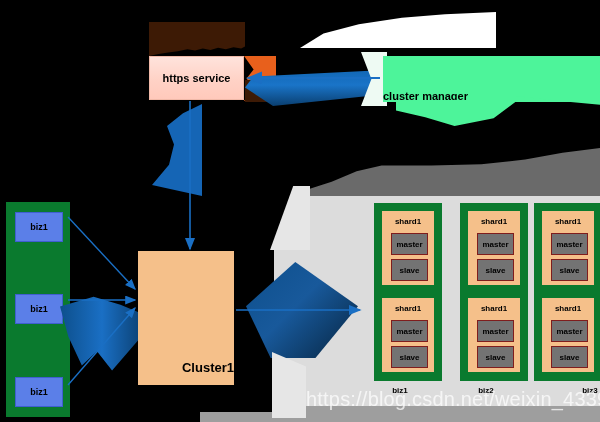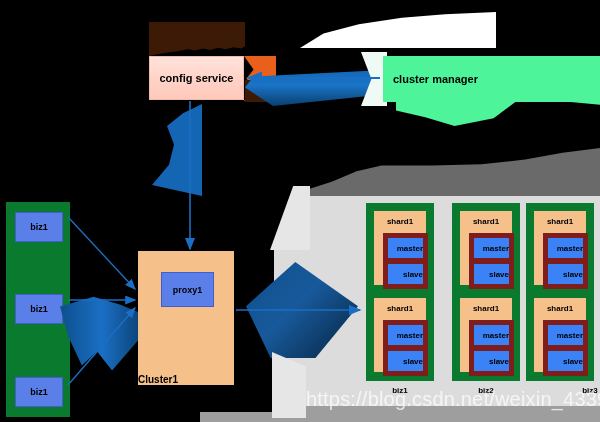--- a/index.html
+++ b/index.html
@@ -37,22 +37,21 @@
   .glitch-orange{
     left:244px;top:56px;width:32px;height:45px;
     background:#e8601c;
     clip-path:polygon(0% 0%,100% 0%,100% 100%,0% 100%,30% 70%,8% 50%,30% 30%);
   }
 
   
   .cm-box{
     left:383px;top:56px;width:217px;height:46px;
     background:#4df49a;
-    display:flex;align-items:center;
-    padding-left:10px;
+    display:flex;align-items:flex-end;
     font-size:11px;font-weight:bold;color:#000;
   }
   .cm-glitch-white{
     left:361px;top:52px;width:26px;height:54px;
     background:#eefaf3;
     clip-path:polygon(100% 0%,100% 100%,0% 100%,40% 50%,0% 0%);
   }
   .cm-glitch-top{
     left:300px;top:12px;width:196px;height:36px;
     background:#ffffff;
@@ -109,41 +108,42 @@
     left:138px;top:251px;width:96px;height:134px;
     background:#f5c08a;
   }
   .proxy{
     position:absolute;left:23px;width:51px;height:33px;
     background:#5b7fe8;border:1px solid #3f5fd0;
     display:flex;align-items:center;justify-content:center;
     font-size:9px;font-weight:bold;color:#000;
   }
   .cluster-label{
-    position:absolute;left:0;bottom:0;width:100%;
-    text-align:left;font-size:10px;font-weight:bold;color:#000;
+    position:absolute;left:0;bottom:10px;width:100%;
+    text-align:right;font-size:13px;font-weight:bold;color:#000;
   }
 
   
   .shard-col{
     position:absolute;top:203px;width:68px;height:178px;
     background:#0a7a2e;
+    margin-left:8px;
   }
   .shard-box{
     position:absolute;left:8px;width:52px;height:74px;
     background:#f5c08a;
   }
   .shard-title{
     position:absolute;left:0;top:6px;width:100%;
     text-align:center;font-size:8px;font-weight:bold;color:#000;
   }
   .ms{
     position:absolute;left:9px;width:35px;height:20px;
-    background:#3b82f6;border:5px solid #7f1d1d;
-    display:flex;align-items:center;justify-content:flex-end;
+    background:#737373;border:1px solid #7f1d1d;
+    display:flex;align-items:center;justify-content:center;
     font-size:8px;font-weight:bold;color:#000;
   }
   .col-label{
     position:absolute;top:386px;width:68px;text-align:center;
     font-size:8px;font-weight:bold;color:#000;
   }
 
   
   .watermark{
     position:absolute;left:306px;top:388px;
@@ -191,21 +191,21 @@
 <body>
 
 <div id="stage">
 
   <div class="node glitch-brown"></div>
   <div class="node cm-glitch-top"></div>
 
   <div class="node glitch-orange"></div>
   <div class="node glitch-brown2"></div>
   <div class="node config-box">
-    <span>config service</span>
+    <span>https service</span>
   </div>
 
   <div class="node glitch-blue-d"></div>
 
   <div class="node cm-glitch-white"></div>
   <div class="node cm-box">
     <span>cluster manager</span>
   </div>
   <div class="node cm-glitch-b"></div>
   <div class="node cm-glitch-r"></div>
@@ -226,23 +226,20 @@
       <span>biz1</span>
     </div>
     <div class="biz-item" style="top:175px">
       <span>biz1</span>
     </div>
   </div>
 
   <div class="node glitch-blue-b"></div>
 
   <div class="node cluster-box">
-    <div class="proxy" style="top:21px">
-      <span>proxy1</span>
-    </div>
     <div class="cluster-label">Cluster1</div>
   </div>
 
   <div class="node glitch-blue-c"></div>
   <div class="node glitch-gray-r"></div>
   <div class="node glitch-gray-r2"></div>
 
   <div class="shard-col" style="left:366px">
     <div class="shard-box" style="top:8px">
       <div class="shard-title">shard1</div>

